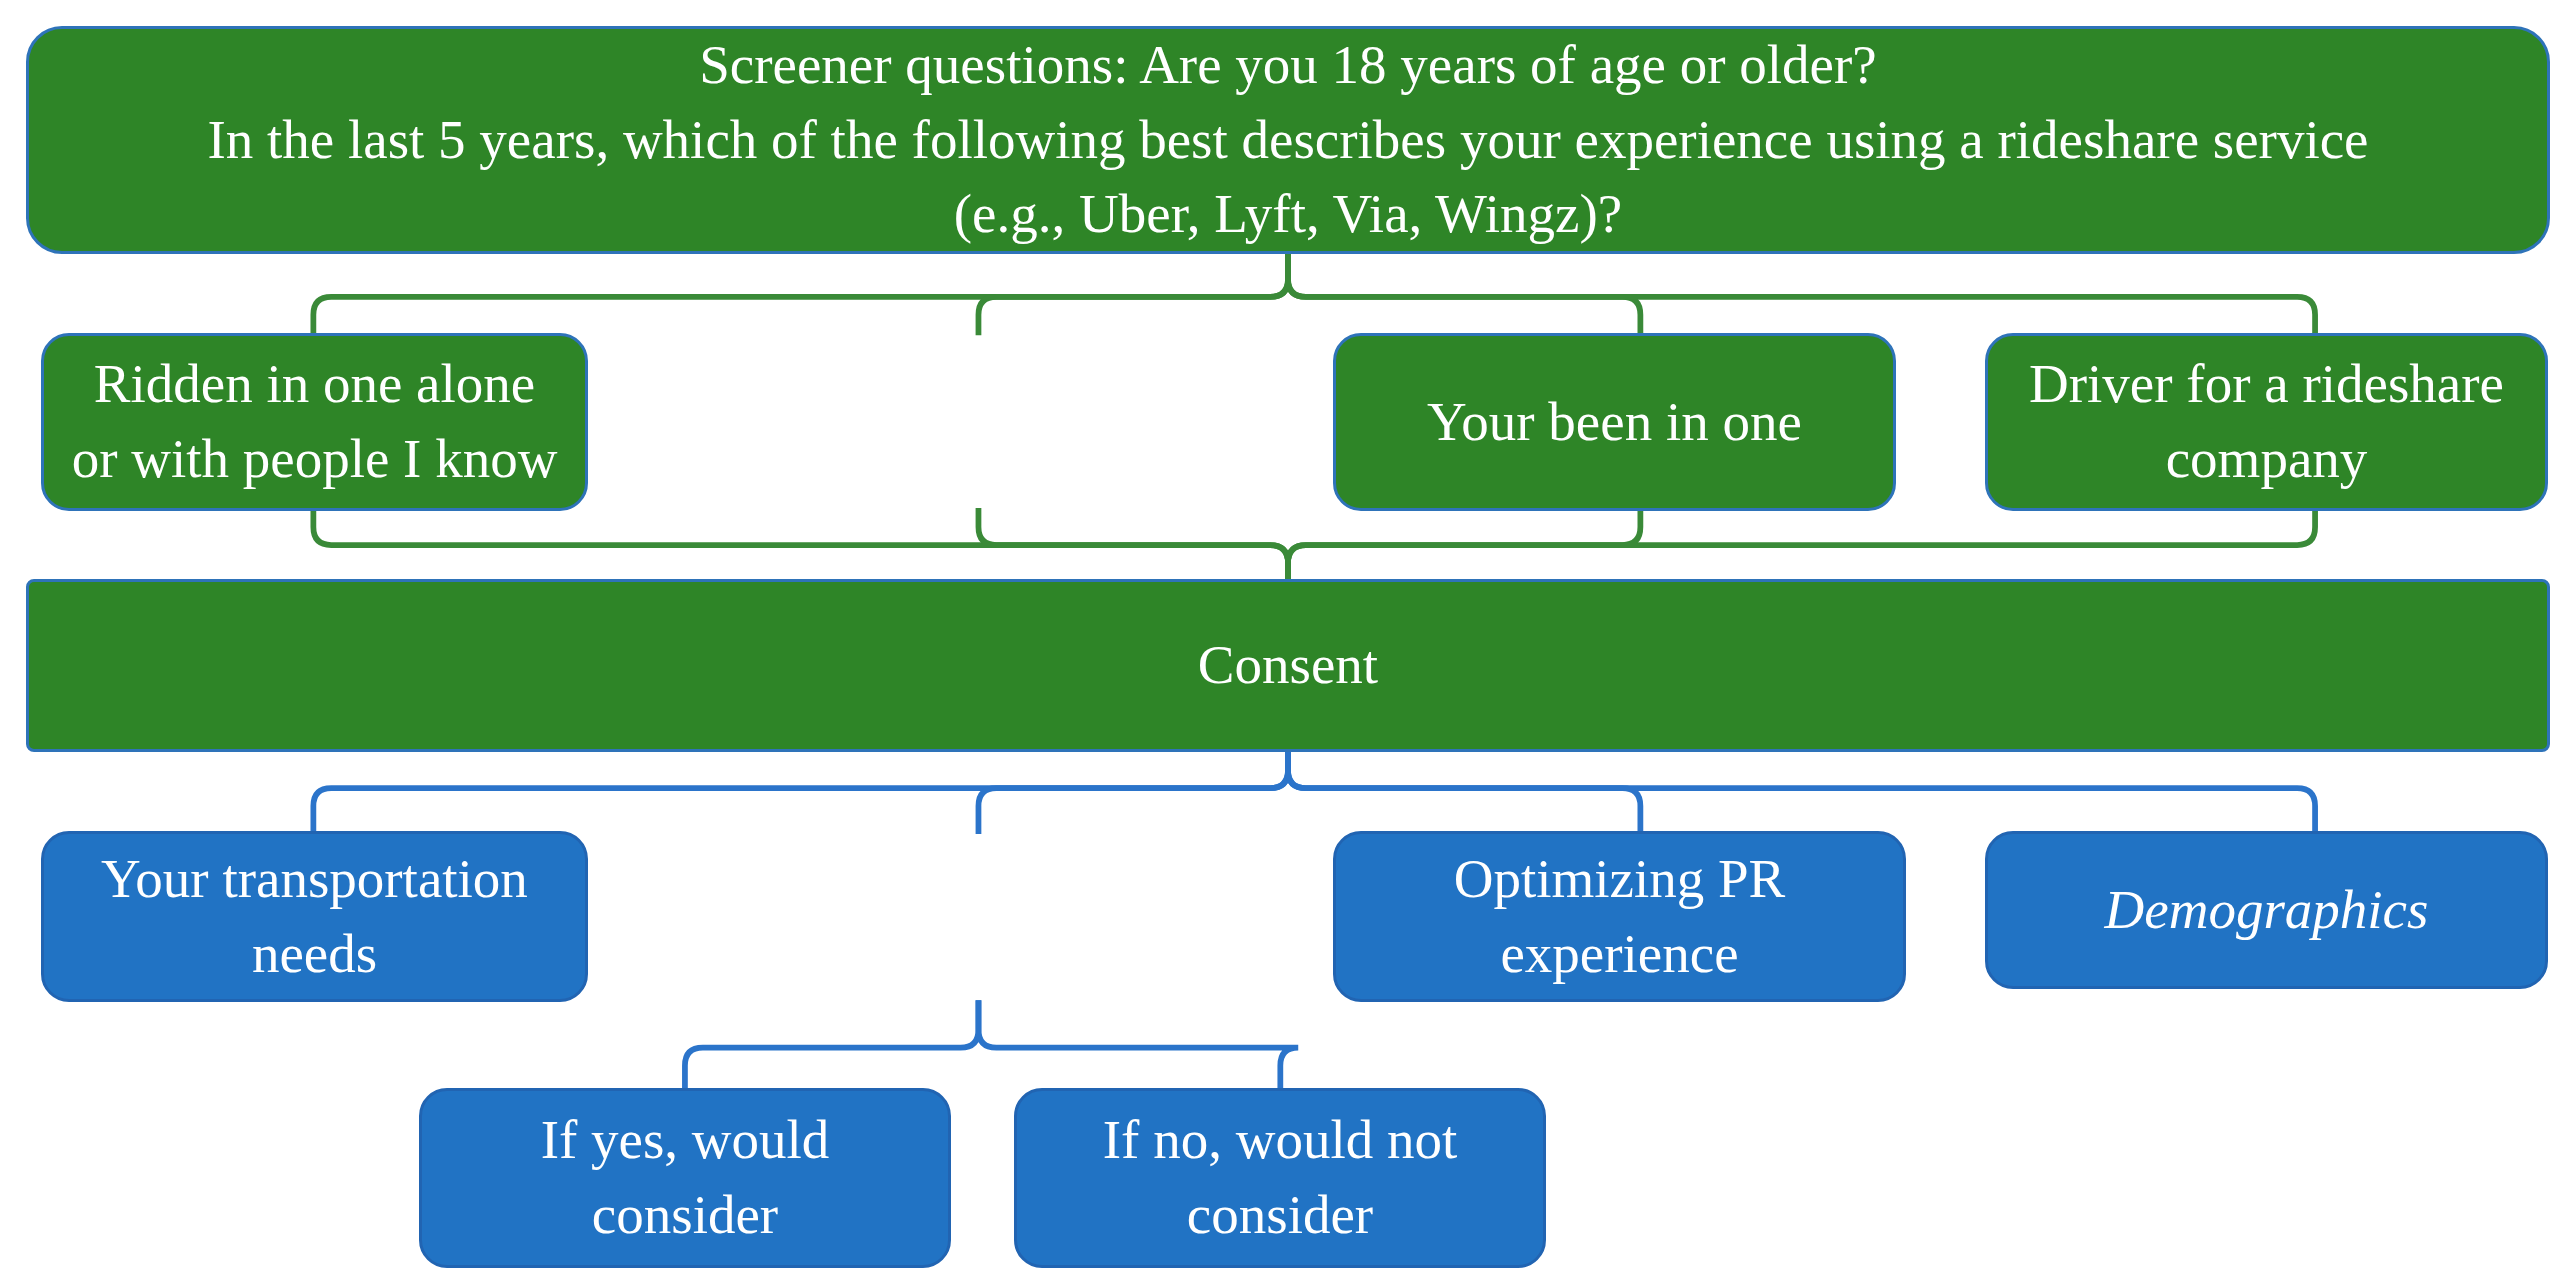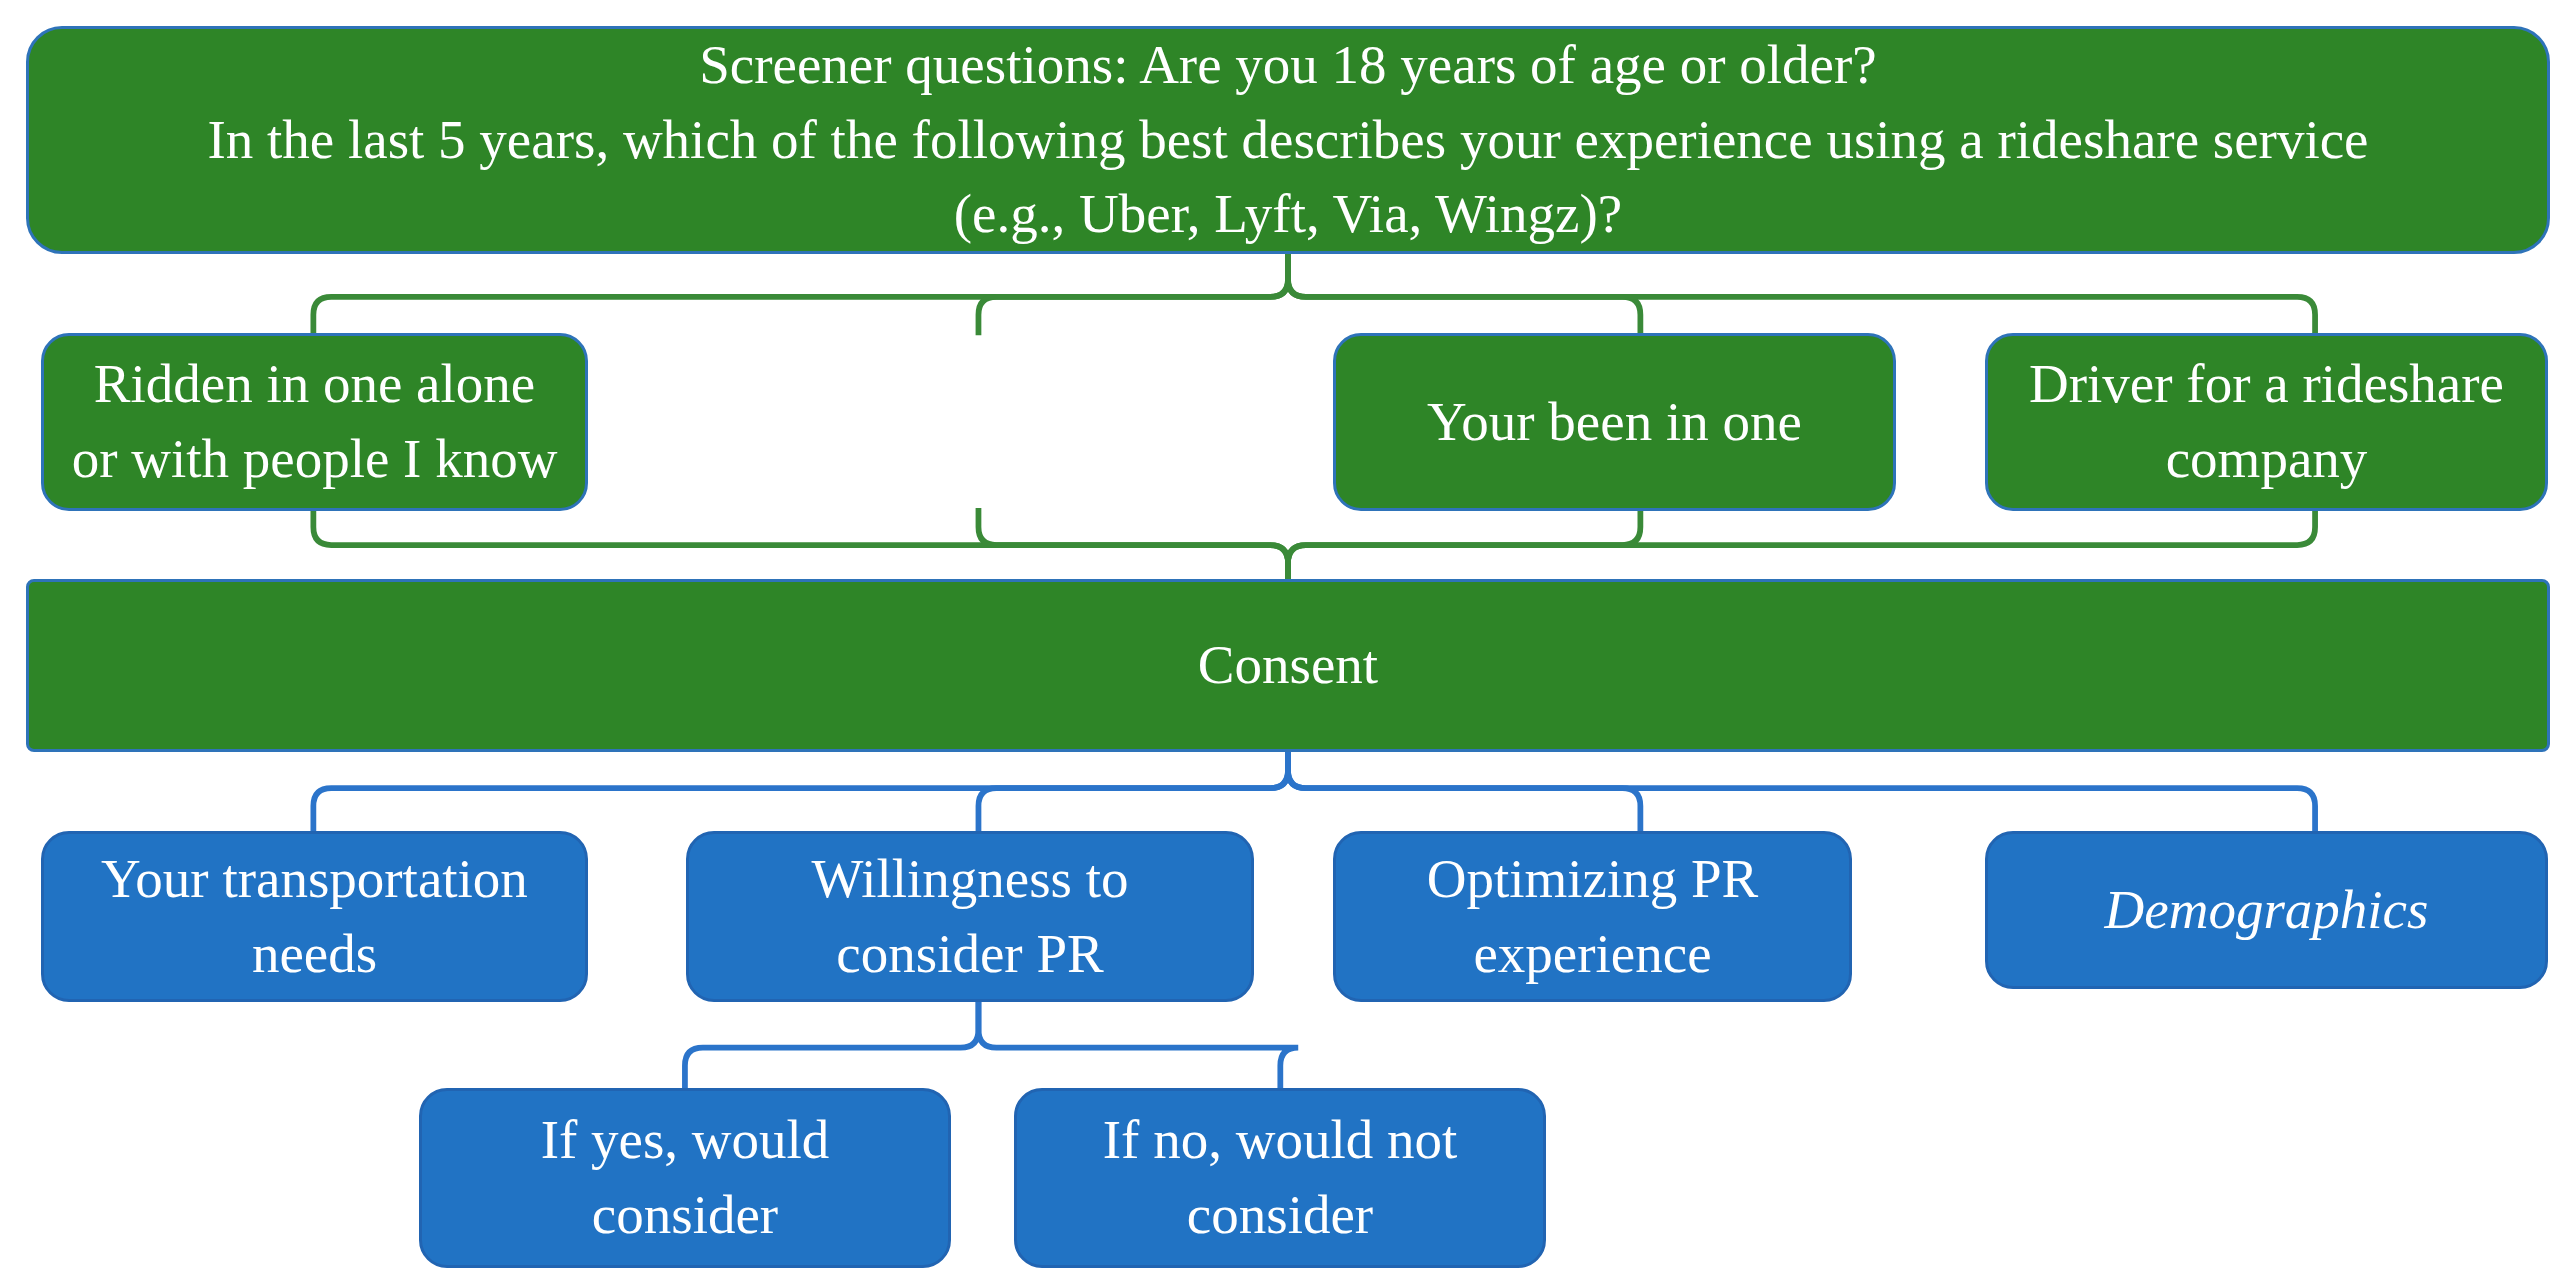--- a/index.html
+++ b/index.html
@@ -47,21 +47,21 @@
   }
   
   .n-screener{left:26px;top:26px;width:2524px;height:228px;border-radius:36px;}
   .n-consent{left:26px;top:579px;width:2524px;height:173px;border-radius:8px;}
   .n-opt1{left:41px;top:333px;width:547px;height:178px;}
   .n-opt2{left:686px;top:333px;width:568px;height:178px;}
   .n-opt3{left:1333px;top:333px;width:563px;height:178px;}
   .n-opt4{left:1985px;top:333px;width:563px;height:178px;}
   .n-sec1{left:41px;top:831px;width:547px;height:171px;}
   .n-sec2{left:686px;top:831px;width:568px;height:171px;}
-  .n-sec3{left:1333px;top:831px;width:519px;height:171px;}
+  .n-sec3{left:1333px;top:831px;width:573px;height:171px;}
   .n-sec4{left:1985px;top:831px;width:563px;height:158px;font-style:italic;}
   .n-out1{left:419px;top:1088px;width:532px;height:180px;}
   .n-out2{left:1014px;top:1088px;width:532px;height:180px;}
   .label{display:block;padding:0 19px;}
 </style>
 </head>
 <body>
 
 <div class="canvas">
 
@@ -109,24 +109,20 @@
   </div>
 
   <div class="node green n-consent">
     <span class="label">Consent</span>
   </div>
 
   <div class="node blue n-sec1">
     <span class="label">Your transportation
 needs</span>
   </div>
-  <div class="node blue n-sec2">
-    <span class="label">Willingness to
-consider PR</span>
-  </div>
   <div class="node blue n-sec3">
     <span class="label">Optimizing PR
 experience</span>
   </div>
   <div class="node blue n-sec4">
     <span class="label">Demographics</span>
   </div>
 
   <div class="node blue n-out1">
     <span class="label">If yes, would

